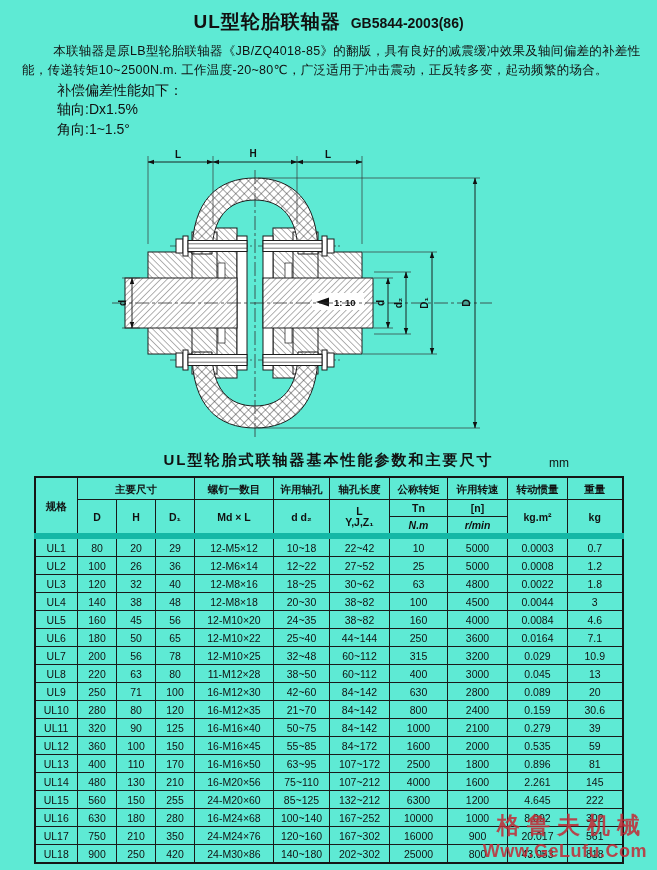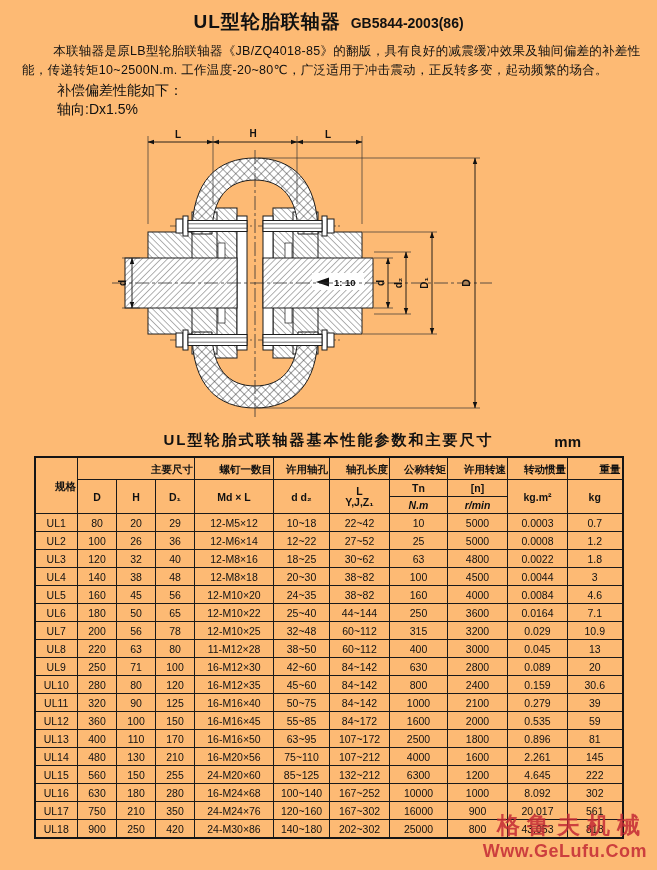--- a/index.html
+++ b/index.html
@@ -1,53 +1,54 @@
 <!DOCTYPE html>
 <html lang="zh"><head>
 <meta charset="utf-8">
 <style>
   html,body{margin:0;padding:0;background:#ffffff;}
   body{width:657px;height:870px;overflow:hidden;font-family:"Liberation Sans","DejaVu Sans",sans-serif;color:#111;}
-  .page{position:relative;width:657px;height:870px;background:#fdba74;}
+  .page{position:relative;width:657px;height:870px;background:#5eead4;}
   .title-row{text-align:center;padding-top:9px;white-space:nowrap;}
   .title-row .main{font-size:19px;font-weight:bold;letter-spacing:1px;}
   .title-row .std{font-size:14px;font-weight:bold;margin-left:10px;}
   .intro{margin:7px 4px 0 22px;font-size:12.5px;line-height:1.5;text-indent:2.5em;letter-spacing:.3px;}
   .perf{margin:1px 0 0 57px;font-size:14px;line-height:1.42;}
   .diagram{margin:2px 0 0 100px;}
   svg text{font-family:"Liberation Sans","DejaVu Sans",sans-serif;}
   .tbl-title{position:relative;text-align:center;font-size:15px;font-weight:bold;margin-top:3px;letter-spacing:2px;}
-  .tbl-title .unit{position:absolute;right:76px;bottom:0;font-size:15px;font-weight:bold;letter-spacing:0;}
+  .tbl-title .unit{position:absolute;right:88px;bottom:0;font-size:12px;font-weight:normal;letter-spacing:0;}
   table.spec{margin:6px auto 0 auto;width:590px;border-collapse:collapse;table-layout:fixed;border:2px solid #151515;}
   table.spec td,table.spec th{border:1px solid #1a1a1a;text-align:center;vertical-align:middle;padding:0 1px;font-size:10.5px;line-height:1.15;overflow:hidden;white-space:nowrap;}
   thead th{font-weight:bold;}
-  thead tr.r1 th{height:21px;text-align:right;}
+  thead tr.r1 th{height:21px;}
   thead tr.r2 th{height:16px;}
   thead tr.r3 th{height:16px;font-style:italic;}
   tbody td{height:17px;font-weight:normal;}
-  tbody tr:first-child td{border-top:1px solid #14b8a6;}
+  tbody tr:first-child td{border-top:6px solid #14b8a6;}
   .len2{line-height:1.05;}
   .watermark{position:absolute;right:10px;bottom:8px;text-align:right;color:#c42a35;opacity:.85;pointer-events:none;}
   .watermark .w1{font-size:23px;font-weight:bold;letter-spacing:7px;}
   .watermark .w2{font-size:18px;font-weight:bold;letter-spacing:.5px;}
 </style>
 </head>
 <body>
 
 <div class="page">
 
   <div class="title-row">
     <span class="main">UL型轮胎联轴器</span><span class="std">GB5844-2003(86)</span>
   </div>
 
   <div class="intro">本联轴器是原LB型轮胎联轴器《JB/ZQ4018-85》的翻版，具有良好的减震缓冲效果及轴间偏差的补差性能，传递转矩10~2500N.m. 工作温度-20~80℃，广泛适用于冲击震动，正反转多变，起动频繁的场合。</div>
 
   <div class="perf">
     <div>补偿偏差性能如下：</div>
     <div>轴向:Dx1.5%</div>
+    <div>角向:1~1.5°</div>
   </div>
 
   <div class="diagram">
     <svg width="450" height="302" viewBox="0 0 450 302">
       <defs>
         <pattern id="hA" width="4.5" height="4.5" patternUnits="userSpaceOnUse" patternTransform="rotate(45)">
           <rect width="4.5" height="4.5" fill="#ffffff"></rect>
           <line x1="0" y1="0" x2="4.5" y2="0" stroke="#3c3c3c" stroke-width="0.8"></line>
         </pattern>
         <pattern id="hB" width="4.5" height="4.5" patternUnits="userSpaceOnUse" patternTransform="rotate(-45)">
@@ -332,21 +333,21 @@
           <td>2800</td>
           <td>0.089</td>
           <td>20</td>
         </tr>
         <tr>
           <td>UL10</td>
           <td>280</td>
           <td>80</td>
           <td>120</td>
           <td>16-M12×35</td>
-          <td>45~60</td>
+          <td>21~70</td>
           <td>84~142</td>
           <td>800</td>
           <td>2400</td>
           <td>0.159</td>
           <td>30.6</td>
         </tr>
         <tr>
           <td>UL11</td>
           <td>320</td>
           <td>90</td>

